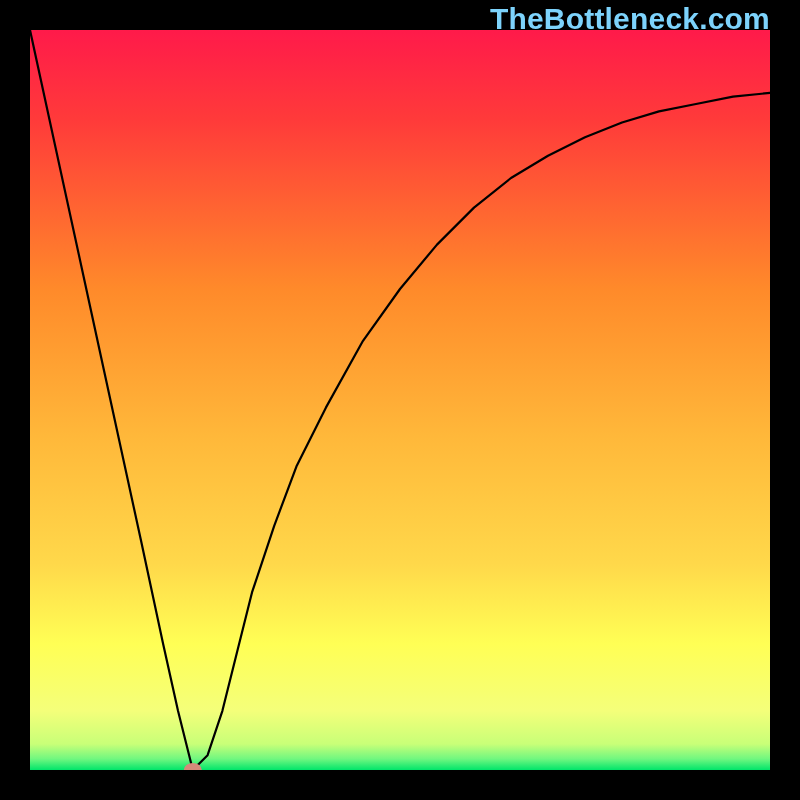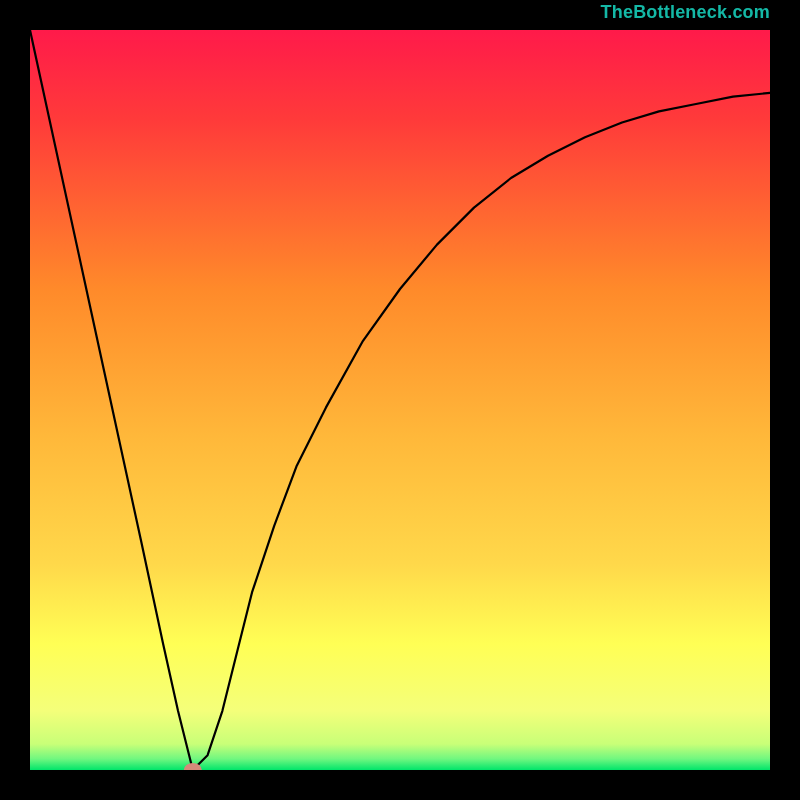--- a/index.html
+++ b/index.html
@@ -23,23 +23,23 @@
     left: 0;
     top: 0;
     width: 740px;
     height: 740px;
   }
   .watermark {
     position: absolute;
     top: 2px;
     right: 30px;
     font-family: Arial, Helvetica, sans-serif;
-    font-size: 18px;
+    font-size: 30px;
     font-weight: bold;
-    color: #14b8a6;
+    color: #7dd3fc;
     letter-spacing: 0.2px;
   }
   svg {
     display: block;
   }
 </style>
 </head>
 <body>
 
 <div class="watermark">TheBottleneck.com</div>

